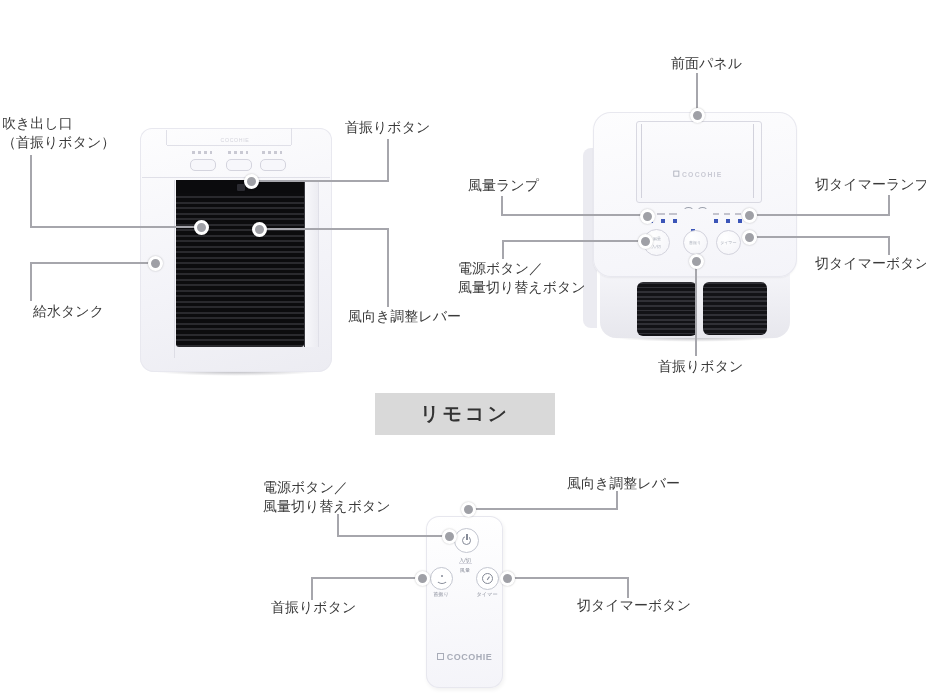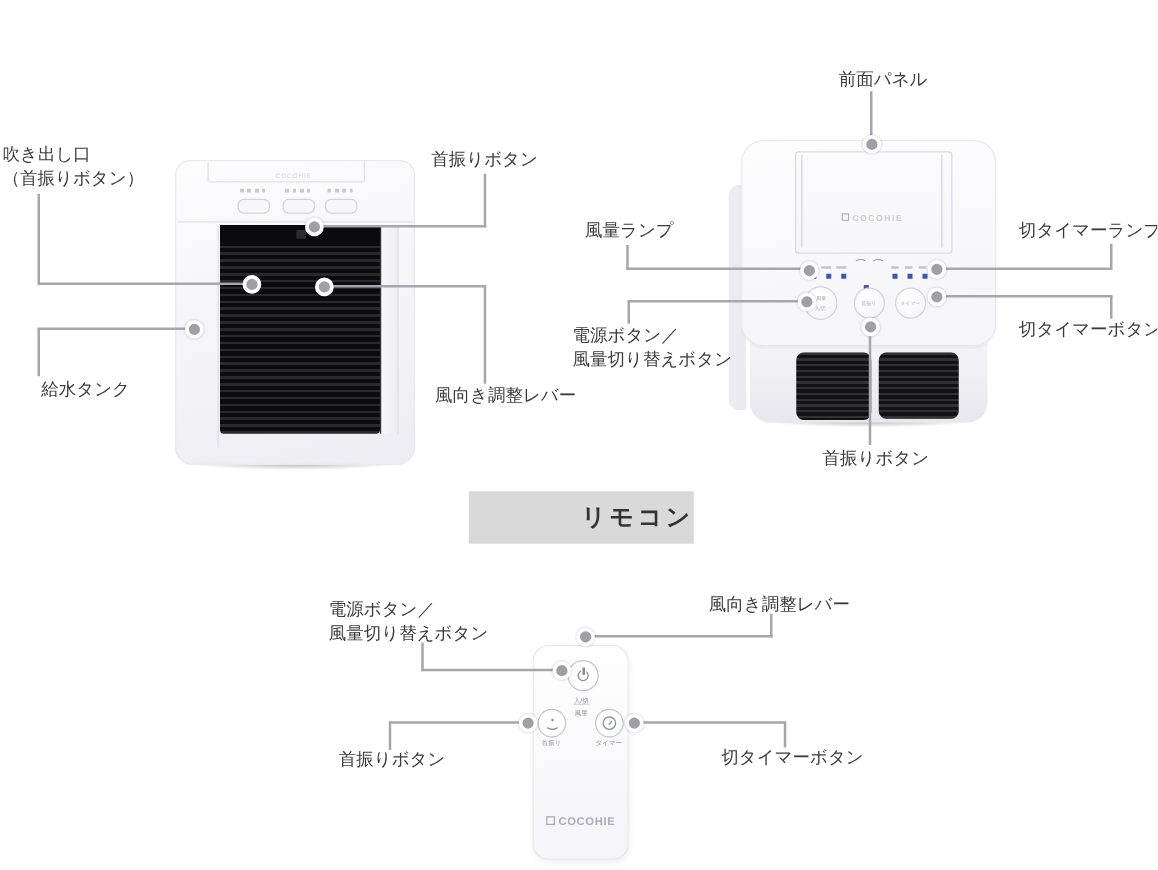--- a/index.html
+++ b/index.html
@@ -78,21 +78,21 @@
   .rlogo{position:absolute;left:0;top:136px;width:77px;text-align:center;color:#a8acb8;font-size:9px;
         font-weight:bold;letter-spacing:.5px;white-space:nowrap;}
   .logo-sq{display:inline-block;width:5px;height:5px;border:1.2px solid #a8acb8;vertical-align:middle;
         margin-right:3px;margin-top:-2px;}
 </style>
 </head>
 <body>
 
 <div class="stage">
 
-  <div class="hdr" style="left:375px;top:393px;width:180px;height:42px;justify-content:flex-end;">
+  <div class="hdr" style="left:375px;top:393px;width:180px;height:42px;">
       <span>リモコン</span>
     </div>
 
   <div class="shadowE" style="left:152px;top:366px;width:168px;height:10px;"></div>
   <div class="devF">
     <div class="seam" style="left:2px;top:49px;width:188px;height:1px;"></div>
     <div class="seam" style="left:26px;top:2px;width:1px;height:15px;"></div>
     <div class="seam" style="left:151px;top:0;width:1px;height:17px;"></div>
     <div class="seam" style="left:27px;top:17px;width:124px;height:1px;"></div>
     <div class="faintbrand" style="left:65px;top:8px;width:60px;">COCOHIE</div>

